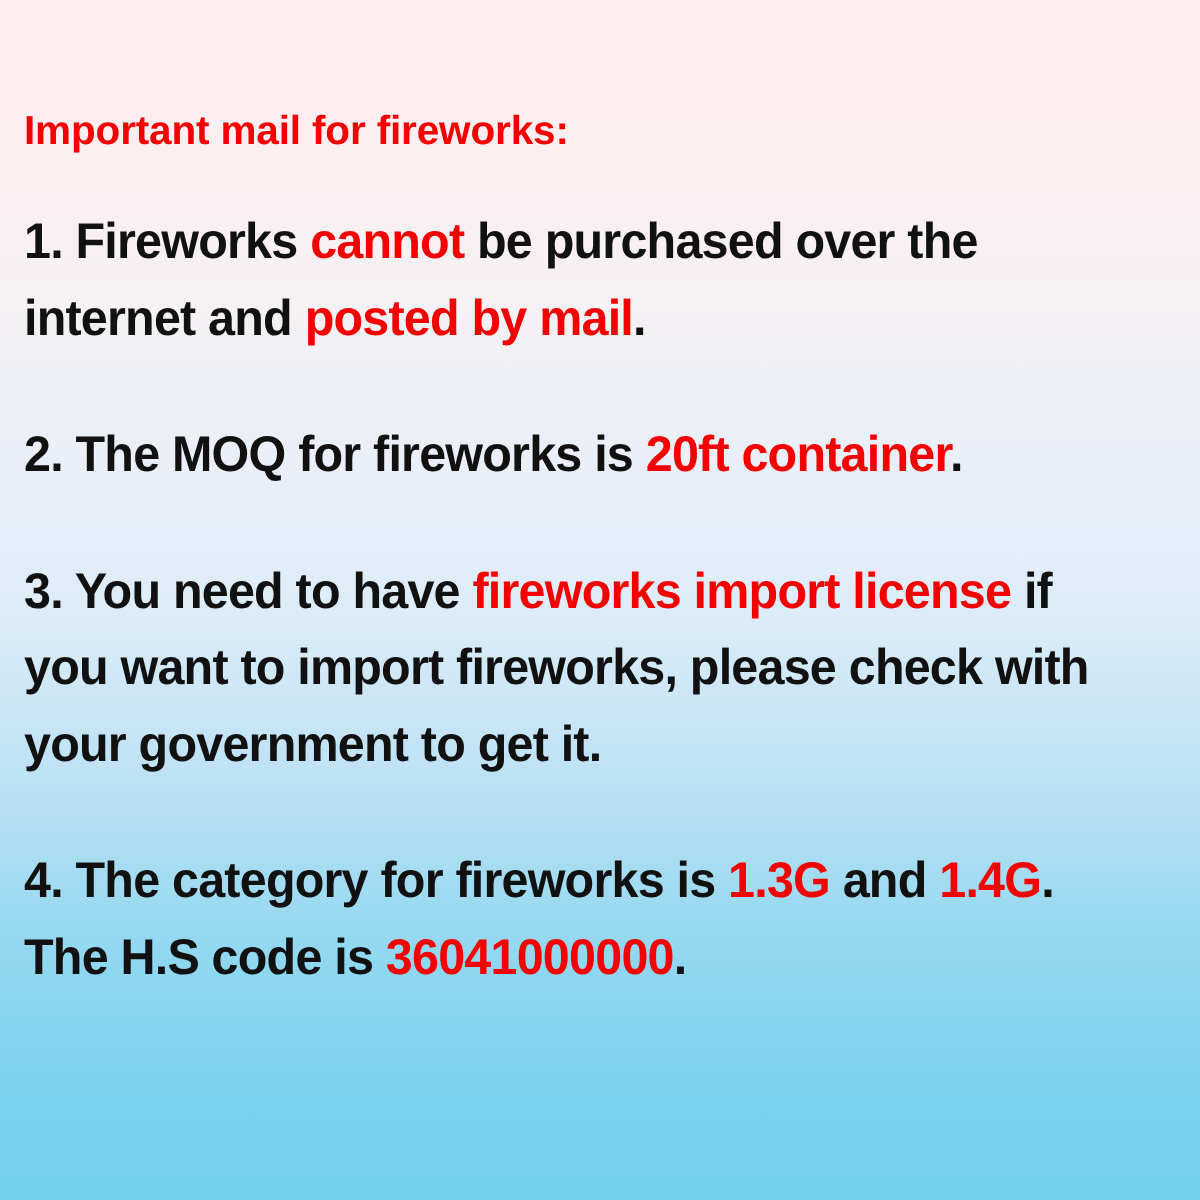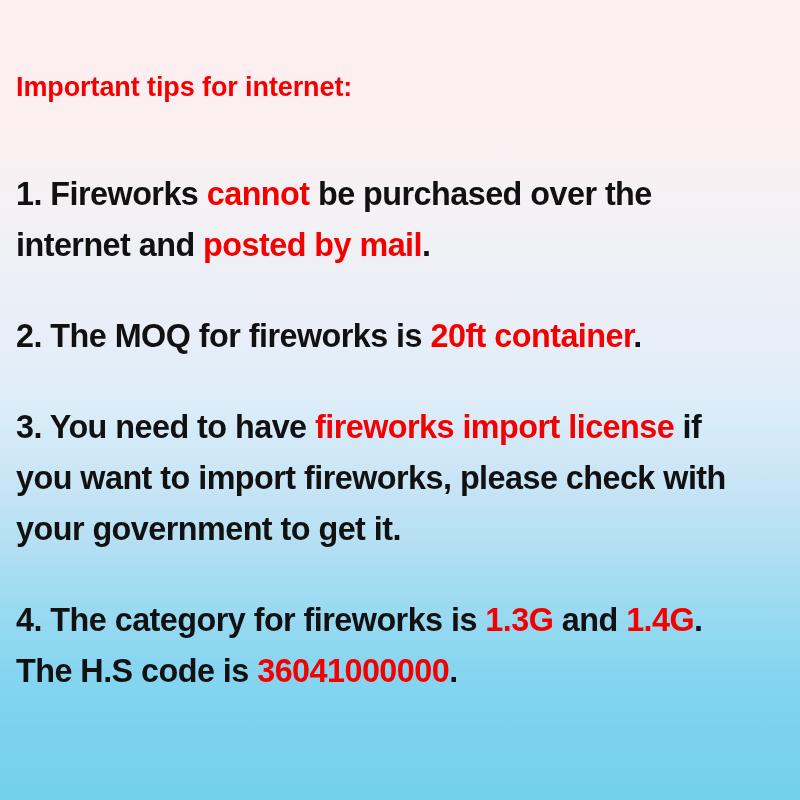--- a/index.html
+++ b/index.html
@@ -47,21 +47,21 @@
     top: 70px;
     color: #f40000;
     font-size: 27px;
     font-weight: bold;
     line-height: 34px;
     letter-spacing: -0.1px;
     white-space: nowrap;
   }
 
   .tips-list {
-    top: 168px;
+    top: 136px;
     left: 16px;
     right: 10px;
   }
 
   .tip-item {
     color: #111111;
     font-size: 33.5px;
     font-weight: bold;
     line-height: 51px;
     letter-spacing: -0.55px;
@@ -71,21 +71,21 @@
   }
   .tip-item:last-child { margin-bottom: 0; }
 
   .hl { color: #f40000; }
 </style>
 </head>
 <body>
 
 <div id="poster">
 
-  <div class="text-block tips-title">Important tips for internet:</div>
+  <div class="text-block tips-title">Important mail for fireworks:</div>
 
   <div class="text-block tips-list">
     <p class="tip-item"><span>1. Fireworks </span><span class="hl">cannot</span><span> be purchased over the internet and </span><span class="hl">posted by mail</span><span>.</span></p>
     <p class="tip-item"><span>2. The MOQ for fireworks is </span><span class="hl">20ft container</span><span>.</span></p>
     <p class="tip-item"><span>3. You need to have </span><span class="hl">fireworks import license</span><span> if you want to import fireworks, please check with your government to get it.</span></p>
     <p class="tip-item"><span>4. The category for fireworks is </span><span class="hl">1.3G</span><span> and </span><span class="hl">1.4G</span><span>. The H.S code is </span><span class="hl">36041000000</span><span>.</span></p>
   </div>
 
 </div>
 

